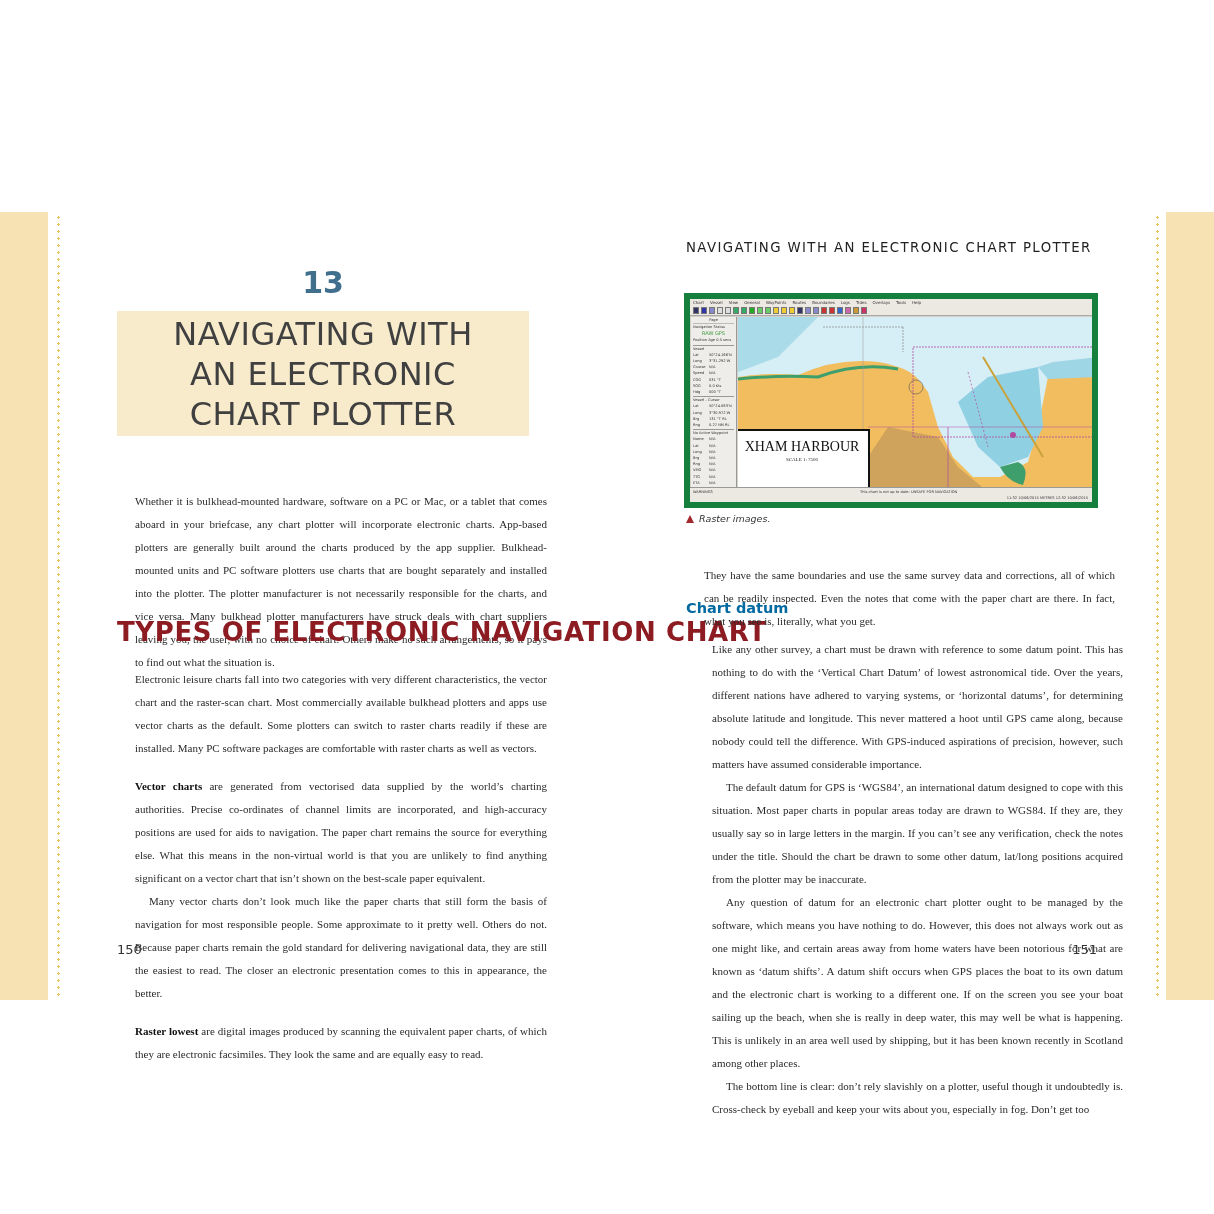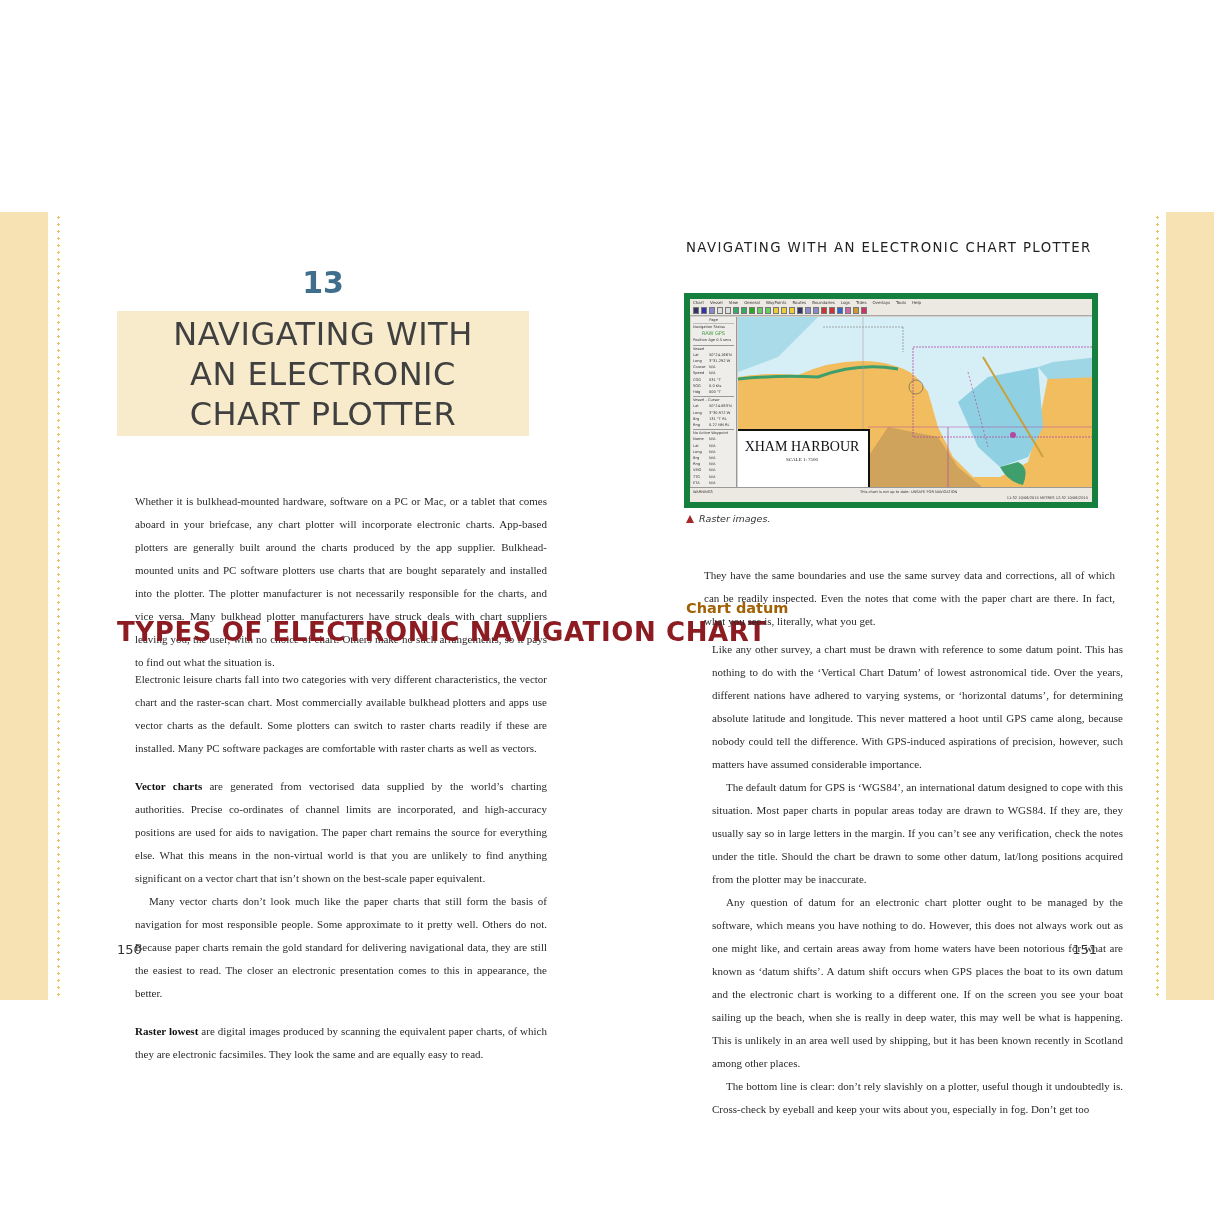--- a/index.html
+++ b/index.html
@@ -65,21 +65,21 @@
   .statusbar { position: absolute; bottom: 0; left: 0; width: 100%; height: 14px; background: #ece9e2; border-top: 1px solid #999;
     font-size: 3.6px; color: #333; }
   .status-warning { position: absolute; left: 3px; top: 2px; }
   .status-msg { position: absolute; left: 170px; top: 2px; }
   .status-times { position: absolute; right: 4px; top: 8px; }
 
   .caption { position: absolute; top: 513px; left: 0; font-family: "DejaVu Sans", sans-serif; font-style: italic; font-size: 9.5px; color: #333; display: flex; align-items: center; gap: 5px; }
   .caption-arrow { width: 0; height: 0; border-left: 4px solid transparent; border-right: 4px solid transparent; border-bottom: 8px solid #a3262b; }
 
   .right-body1 { position: absolute; top: 546px; left: 0; width: 411px; }
-  .sub-head { position: absolute; top: 600px; left: 0; font-family: "DejaVu Sans", sans-serif; font-size: 14.5px; color: #a16207; margin: 0; }
+  .sub-head { position: absolute; top: 600px; left: 0; font-family: "DejaVu Sans", sans-serif; font-size: 14.5px; color: #0369a1; margin: 0; }
   .right-body2 { position: absolute; top: 620px; left: 8px; width: 411px; }
 </style>
 </head>
 <body>
 
 <div class="edge-band edge-left"></div>
 <div class="dots dots-left"></div>
 <div class="edge-band edge-right"></div>
 <div class="dots dots-right"></div>
 

